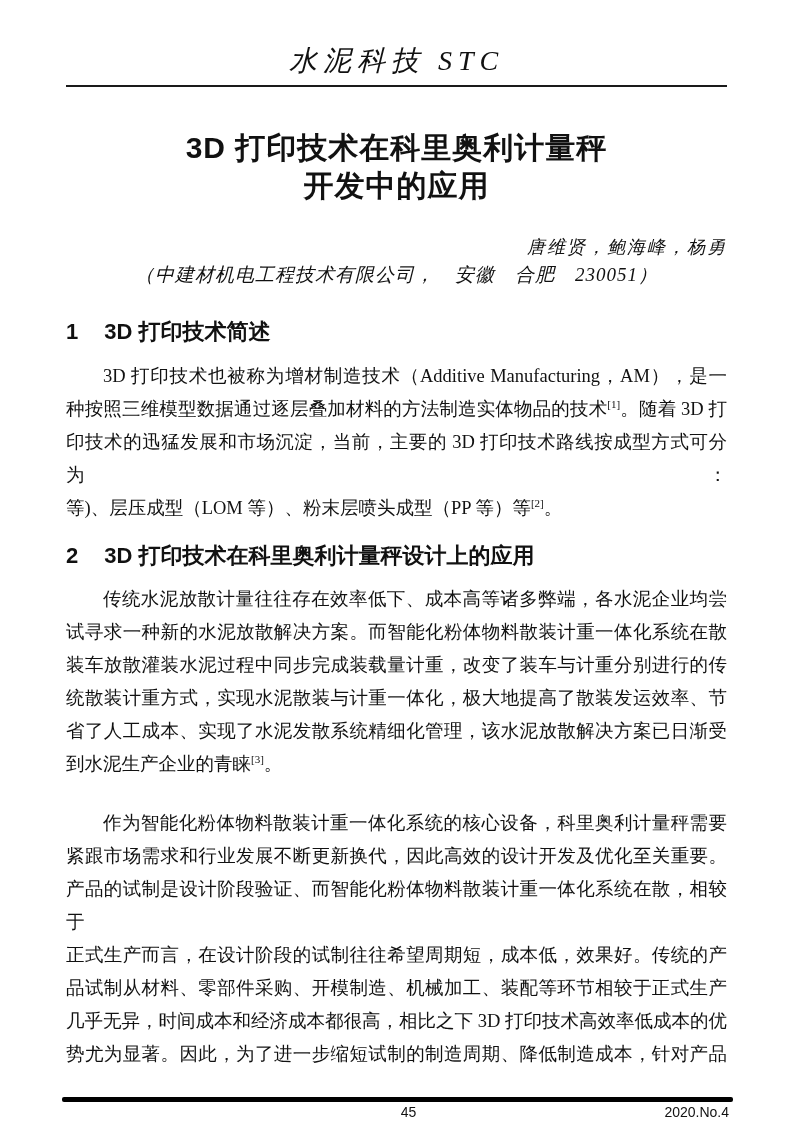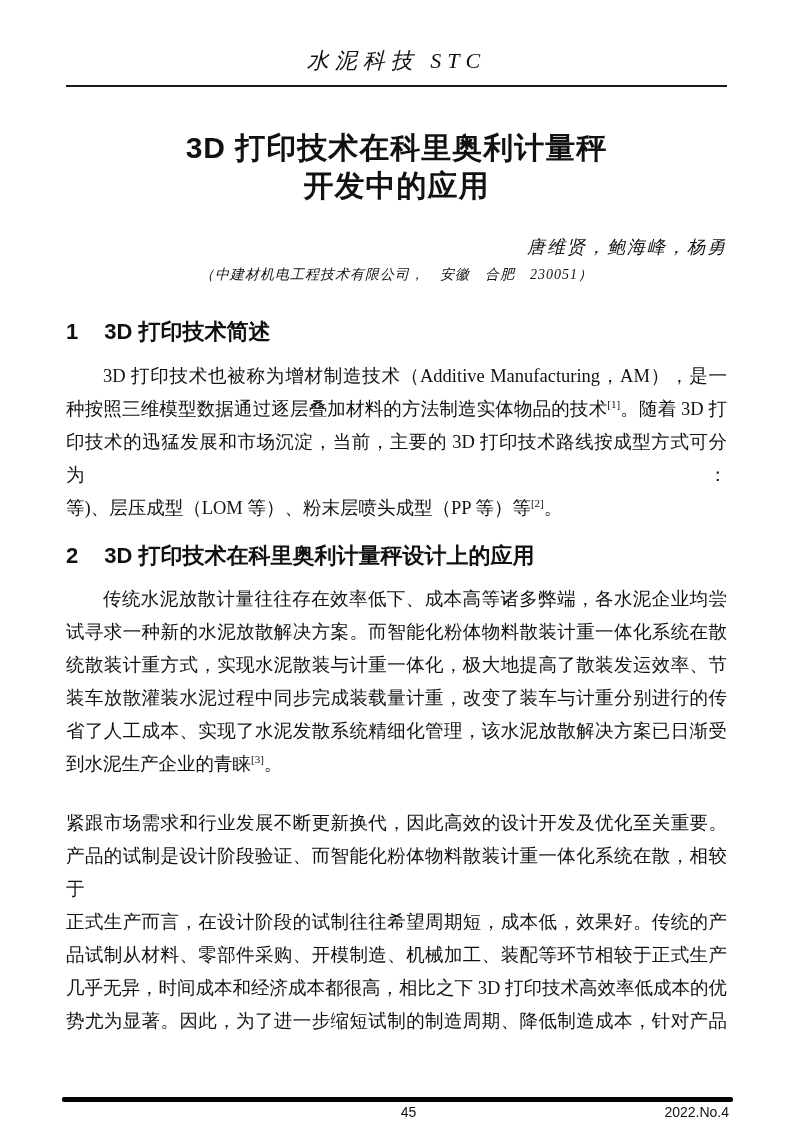--- a/index.html
+++ b/index.html
@@ -11,21 +11,21 @@
     overflow: hidden;
     font-family: "Liberation Serif", "DejaVu Serif", serif;
   }
   .page { position: relative; width: 793px; height: 1122px; background: #ffffff; }
   .content { padding: 0 66px; }
 
   
   .journal-title {
     margin-top: 46px;
     text-align: center;
-    font-size: 22px;
+    font-size: 28px;
     line-height: 30px;
     font-style: italic;
     letter-spacing: 6px;
     font-family: "Liberation Serif", "DejaVu Serif", serif;
   }
   .header-rule {
     margin-top: 9px;
     height: 2px;
     background: #1a1a1a;
   }
@@ -44,21 +44,21 @@
     margin-top: 30px;
     text-align: right;
     font-size: 18px;
     line-height: 24px;
     font-style: italic;
     letter-spacing: 2px;
   }
   .affiliation {
     margin-top: 2px;
     text-align: center;
-    font-size: 14px;
+    font-size: 19px;
     line-height: 28px;
     font-style: italic;
     letter-spacing: 1px;
   }
 
   
   .section-heading {
     margin: 28px 0 0 0;
     font-family: "Liberation Sans", "DejaVu Sans", sans-serif;
     font-weight: bold;
@@ -138,37 +138,38 @@
         </div>
       </div>
 
     <h2 class="section-heading second">
       <span class="section-num">2</span><span>3D 打印技术在科里奥利计量秤设计上的应用</span>
     </h2>
     <div class="section-body second-body">
         <div class="para">
           <div class="line first">传统水泥放散计量往往存在效率低下、成本高等诸多弊端，各水泥企业均尝</div>
           <div class="line">试寻求一种新的水泥放散解决方案。而智能化粉体物料散装计重一体化系统在散</div>
+          <div class="line">装车放散灌装水泥过程中同步完成装载量计重，改变了装车与计重分别进行的传</div>
           <div class="line">统散装计重方式，实现水泥散装与计重一体化，极大地提高了散装发运效率、节</div>
-          <div class="line">装车放散灌装水泥过程中同步完成装载量计重，改变了装车与计重分别进行的传</div>
           <div class="line">省了人工成本、实现了水泥发散系统精细化管理，该水泥放散解决方案已日渐受</div>
           <div class="line last">到水泥生产企业的青睐<sup class="ref">[3]</sup>。</div>
         </div>
         <div class="para">
+          <div class="line first">作为智能化粉体物料散装计重一体化系统的核心设备，科里奥利计量秤需要</div>
           <div class="line">紧跟市场需求和行业发展不断更新换代，因此高效的设计开发及优化至关重要。</div>
           <div class="line">产品的试制是设计阶段验证、而智能化粉体物料散装计重一体化系统在散，相较于</div>
           <div class="line">正式生产而言，在设计阶段的试制往往希望周期短，成本低，效果好。传统的产</div>
           <div class="line">品试制从材料、零部件采购、开模制造、机械加工、装配等环节相较于正式生产</div>
           <div class="line">几乎无异，时间成本和经济成本都很高，相比之下 3D 打印技术高效率低成本的优</div>
           <div class="line last fulljust">势尤为显著。因此，为了进一步缩短试制的制造周期、降低制造成本，针对产品</div>
         </div>
       </div>
 
   </div>
 
   <div class="footer">
     <div class="footer-rule"></div>
     <div class="footer-row">
       <div class="page-number">45</div>
-      <div class="issue-label">2022.No.4</div>
+      <div class="issue-label">2020.No.4</div>
     </div>
   </div>
 </div>
 
 </body></html>

